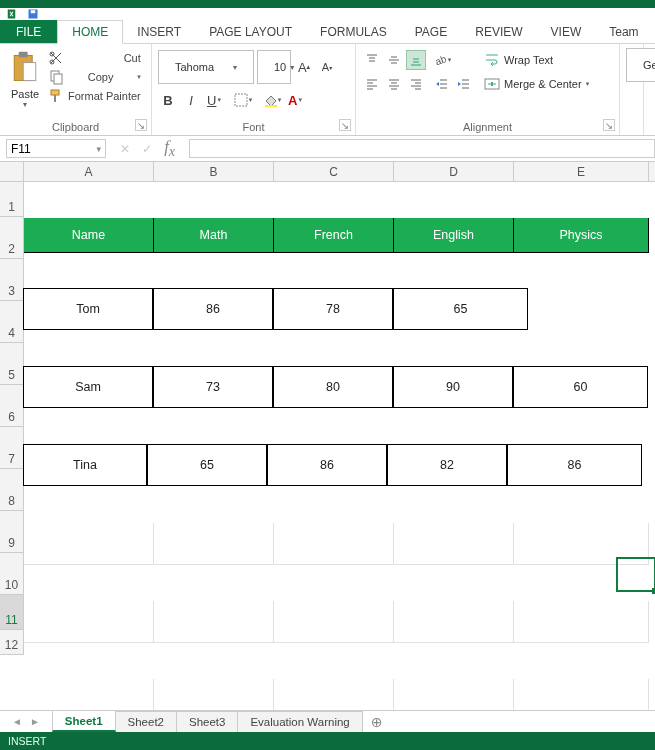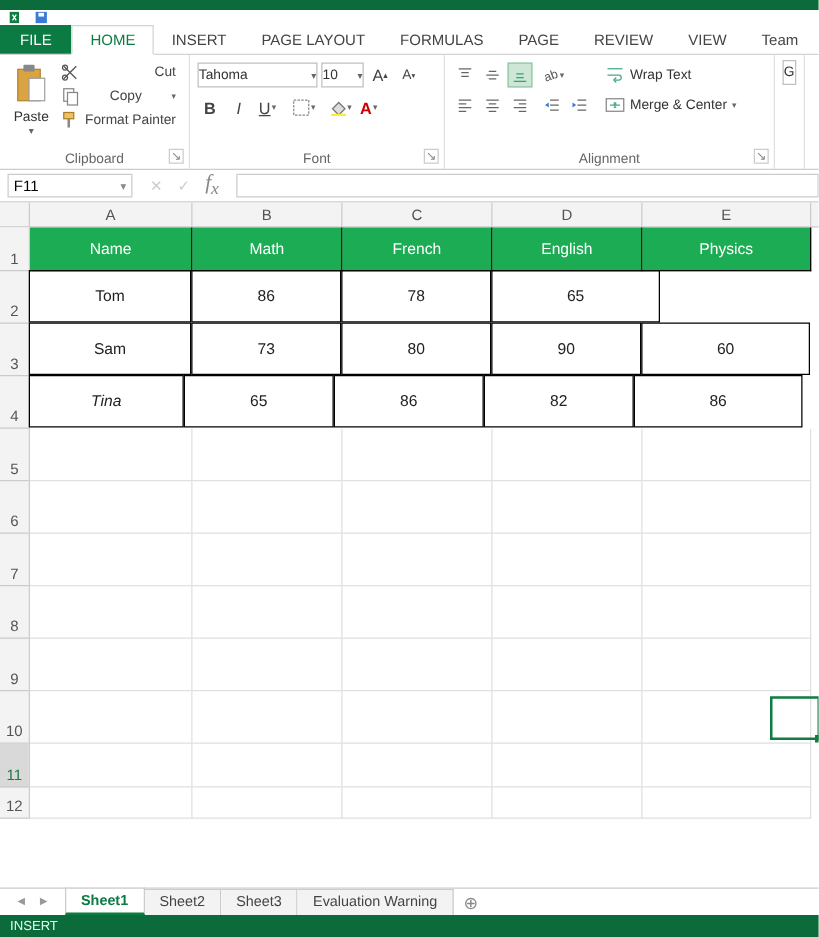--- a/index.html
+++ b/index.html
@@ -30,21 +30,21 @@
 .paste-big .icn { width: 30px; height: 36px; }
 .paste-big .lbl { font-size: 11px; margin-top: 2px; }
 .paste-big .caret { font-size: 8px; color: #666; }
 .clip-col { display: flex; flex-direction: column; gap: 3px; padding-top: 2px; }
 .clip-row { display: flex; align-items: center; gap: 4px; font-size: 11px; color: #444; cursor: pointer; white-space: nowrap; justify-content: space-between; }
 .clip-row svg { width: 16px; height: 16px; flex: none; }
 
 
 .font-grp-body { display: flex; flex-direction: column; gap: 6px; padding-top: 2px; }
 .font-row { display: flex; align-items: center; gap: 3px; }
-.dd { border: 1px solid #c0c0c0; background: #fff; height: 20px; display: flex; align-items: center; padding: 0 0; font-size: 11px; color: #333; }
+.dd { border: 1px solid #c0c0c0; background: #fff; height: 34px; display: flex; align-items: center; padding: 0 16px; font-size: 11px; color: #333; }
 .dd .caret { margin-left: 4px; font-size: 8px; color: #666; }
 .fontname { width: 96px; justify-content: space-between; }
 .fontsize { width: 34px; justify-content: space-between; }
 .btn-sm { width: 20px; height: 20px; display: flex; align-items: center; justify-content: center; cursor: pointer; font-size: 13px; color: #444; }
 .split-caret { font-size: 7px; color: #666; margin-left: 1px; }
 
 
 .align-body { display: flex; gap: 6px; }
 .align-col { display: flex; flex-direction: column; gap: 4px; padding-top: 2px; }
 .align-row { display: flex; gap: 2px; }
@@ -68,21 +68,21 @@
 
 
 .grid-wrap { position: relative; height: 660px; overflow: hidden; }
 .corner { position: absolute; left: 0; top: 0; width: 24px; height: 20px; background: #f3f3f3; border-right: 1px solid #ccc; border-bottom: 1px solid #ccc; }
 .colheads { position: absolute; left: 24px; top: 0; right: 0; height: 20px; display: flex; background: #f3f3f3; border-bottom: 1px solid #ccc; }
 .colhead { border-right: 1px solid #ccc; display: flex; align-items: center; justify-content: center; font-size: 12px; color: #555; cursor: pointer; }
 .rowheads { position: absolute; left: 0; top: 20px; width: 24px; display: flex; flex-direction: column; background: #f3f3f3; border-right: 1px solid #ccc; }
 .rowhead { border-bottom: 1px solid #ccc; display: flex; align-items: flex-end; justify-content: center; font-size: 12px; color: #555; padding-bottom: 2px; cursor: pointer; }
 .rowhead.sel { background: #d9d9d9; font-weight: normal; color: #1a7a43; }
 .cells { position: absolute; left: 24px; top: 20px; right: 0; }
-.row { display: flex; }
+.row { display: flex; margin-top: 36px; }
 .cell { border-right: 1px solid #e0e0e0; border-bottom: 1px solid #e0e0e0; display: flex; align-items: center; justify-content: center; font-size: 12.5px; font-family: Tahoma, sans-serif; color: #222; overflow: hidden; }
 .cell.hdr { background: #1cac54; color: #fff; border-right: 1px solid #000; border-bottom: 1px solid #000; }
 .cell.b { border: 1px solid #000; margin: -1px 0 0 -1px; }
 .cell.b + .cell.b { margin-left: 0; }
 .active-cell { position: absolute; border: 2px solid #107c41; pointer-events: none; }
 .active-cell::after { content: ""; position: absolute; right: -4px; bottom: -4px; width: 6px; height: 6px; background: #107c41; }
 
 
 .sheetbar { position: absolute; left: 0; right: 0; bottom: 18px; height: 22px; border-top: 1px solid #ccc; background: #fff; display: flex; align-items: stretch; }
 .navset { display: flex; align-items: center; gap: 8px; padding: 0 12px; color: #999; font-size: 10px; }
@@ -403,21 +403,21 @@
         <div class="cell b" style="width: 135px; height: 42px;">65</div>
       </div>
       <div class="row" style="height: 42px;">
         <div class="cell b" style="width: 130px; height: 42px;">Sam</div>
         <div class="cell b" style="width: 120px; height: 42px;">73</div>
         <div class="cell b" style="width: 120px; height: 42px;">80</div>
         <div class="cell b" style="width: 120px; height: 42px;">90</div>
         <div class="cell b" style="width: 135px; height: 42px;">60</div>
       </div>
       <div class="row" style="height: 42px;">
-        <div class="cell b" style="width: 124px; height: 42px; font-style: italic;">Tina</div>
+        <div class="cell b" style="width: 124px; height: 42px;">Tina</div>
         <div class="cell b" style="width: 120px; height: 42px;">65</div>
         <div class="cell b" style="width: 120px; height: 42px;">86</div>
         <div class="cell b" style="width: 120px; height: 42px;">82</div>
         <div class="cell b" style="width: 135px; height: 42px;">86</div>
       </div>
       <div class="row" style="height: 42px;">
         <div class="cell" style="width: 130px; height: 42px;"></div>
         <div class="cell" style="width: 120px; height: 42px;"></div>
         <div class="cell" style="width: 120px; height: 42px;"></div>
         <div class="cell" style="width: 120px; height: 42px;"></div>

